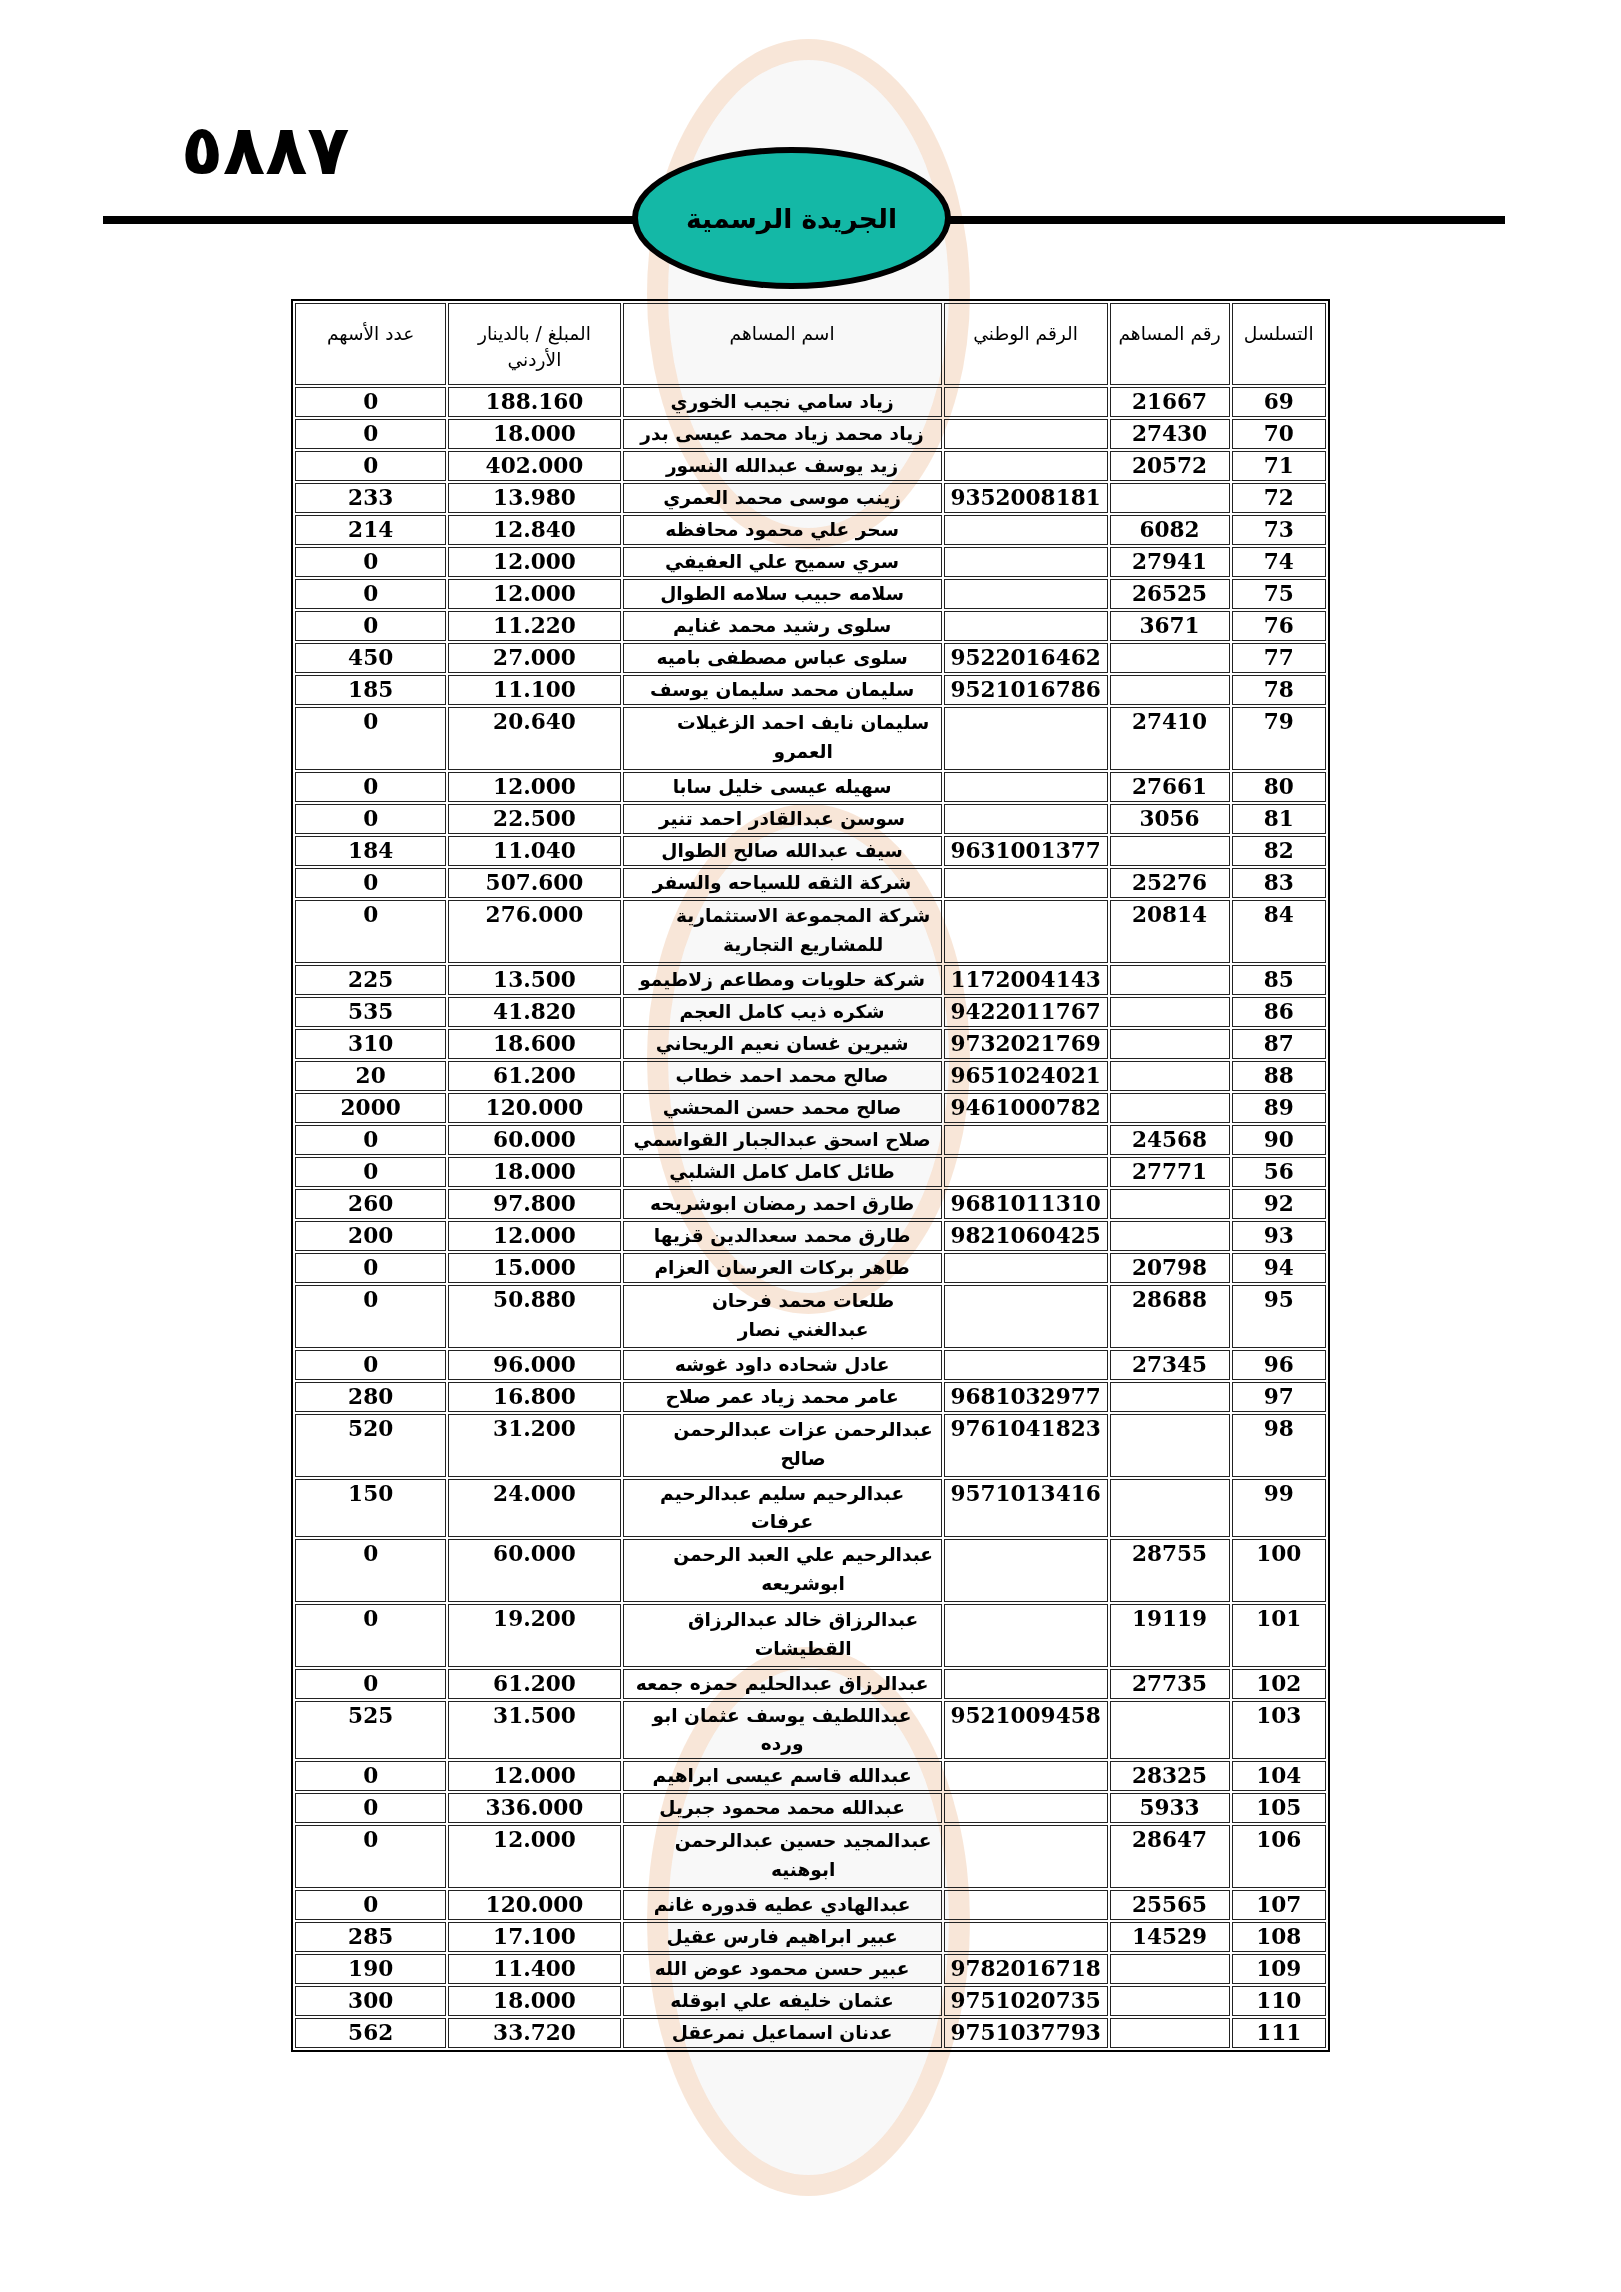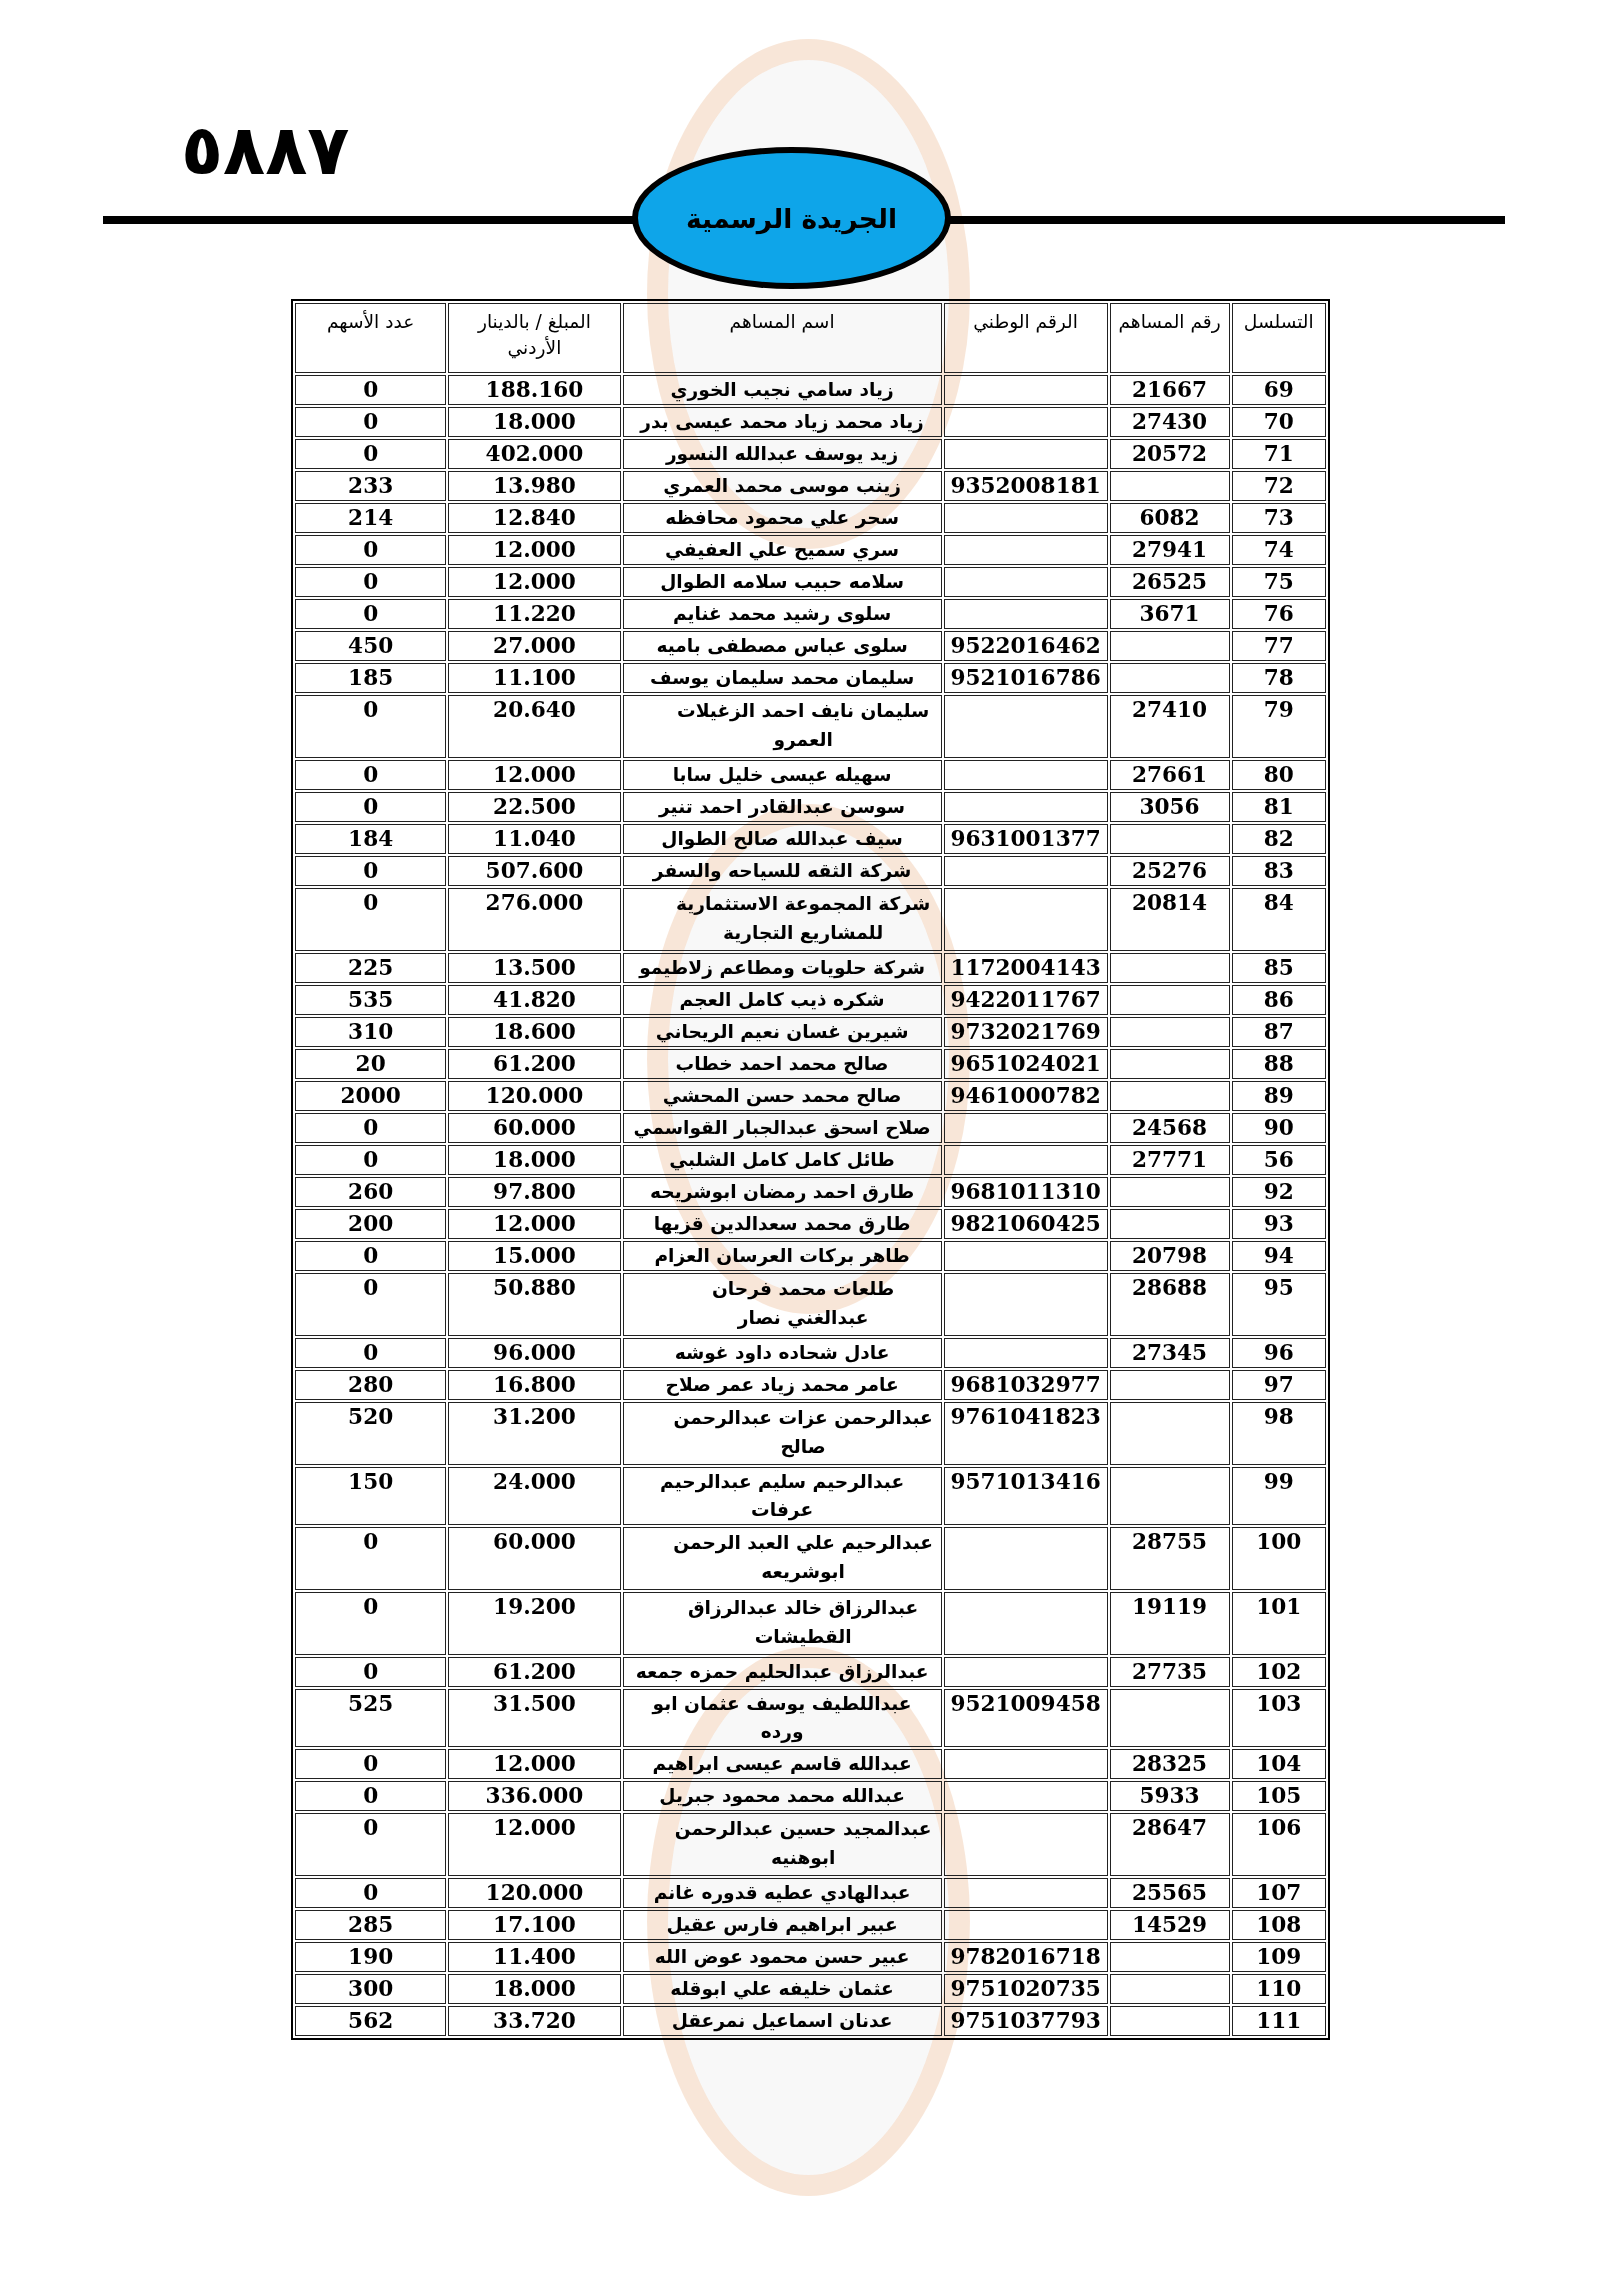--- a/index.html
+++ b/index.html
@@ -7,28 +7,28 @@
          font-family: "DejaVu Serif", "Liberation Serif", serif; color: #000; }
   .watermark { position: absolute; pointer-events: none; z-index: 0; }
   .wm-clock { left: 647px; width: 323px; border-radius: 50%; border: 21.6px solid rgba(248,176,120,0.25);
               background: rgba(235,235,235,0.35); box-sizing: border-box; }
   .wm-text { left: 510px; width: 608px; color: rgba(200,200,200,0.35);
              font-family: "DejaVu Sans", sans-serif; font-weight: bold; text-align: center; }
   .page-number { position: absolute; left: 181px; top: 98px; font-size: 69px; font-weight: bold;
                  font-family: "DejaVu Sans", sans-serif; letter-spacing: 2px; z-index: 2; margin-top: 12px; }
   .header-rule { position: absolute; left: 103px; top: 216px; width: 1402px; height: 7.8px; background: #000; z-index: 1; }
   .header-oval { position: absolute; left: 632px; top: 147px; width: 319px; height: 142px; border: 6.9px solid #000;
-                 border-radius: 50%; background: #0ea5e9; box-sizing: border-box; z-index: 2;
+                 border-radius: 50%; background: #14b8a6; box-sizing: border-box; z-index: 2;
                  display: flex; align-items: center; justify-content: center; }
   .header-title { font-size: 26.5px; font-weight: bold; font-family: "DejaVu Sans", sans-serif; direction: rtl; }
   table.roster { position: absolute; left: 291px; top: 299px; width: 1039px; border-collapse: separate;
                  border-spacing: 2px; border: 2px solid #000; z-index: 2; direction: rtl; background: transparent; }
   table.roster th, table.roster td { border: 1.5px solid #222; padding: 0 5.9px; vertical-align: top; }
   table.roster th { font-family: "DejaVu Sans", sans-serif; font-weight: normal; font-size: 18.6px; height: 63px;
-                    text-align: center; line-height: 25.5px; padding-top: 5px; }
+                    text-align: center; line-height: 25.5px; padding-top: 17px; }
   table.roster td { font-size: 21.6px; font-weight: bold; height: 28px; line-height: 28px; text-align: center; }
   table.roster td.name { font-family: "DejaVu Sans", sans-serif; font-size: 18.6px; }
   table.roster tr.tall td { height: 61px; }
   table.roster td.name.wrap { line-height: 29px; padding-left: 48px; }
   .c-serial { width: 82px; } .c-shno { width: 110px; } .c-nid { width: 150px; }
   .c-name { width: 325px; } .c-amount { width: 166px; } .c-shares { width: 147px; }
 </style>
 </head>
 <body>
 

